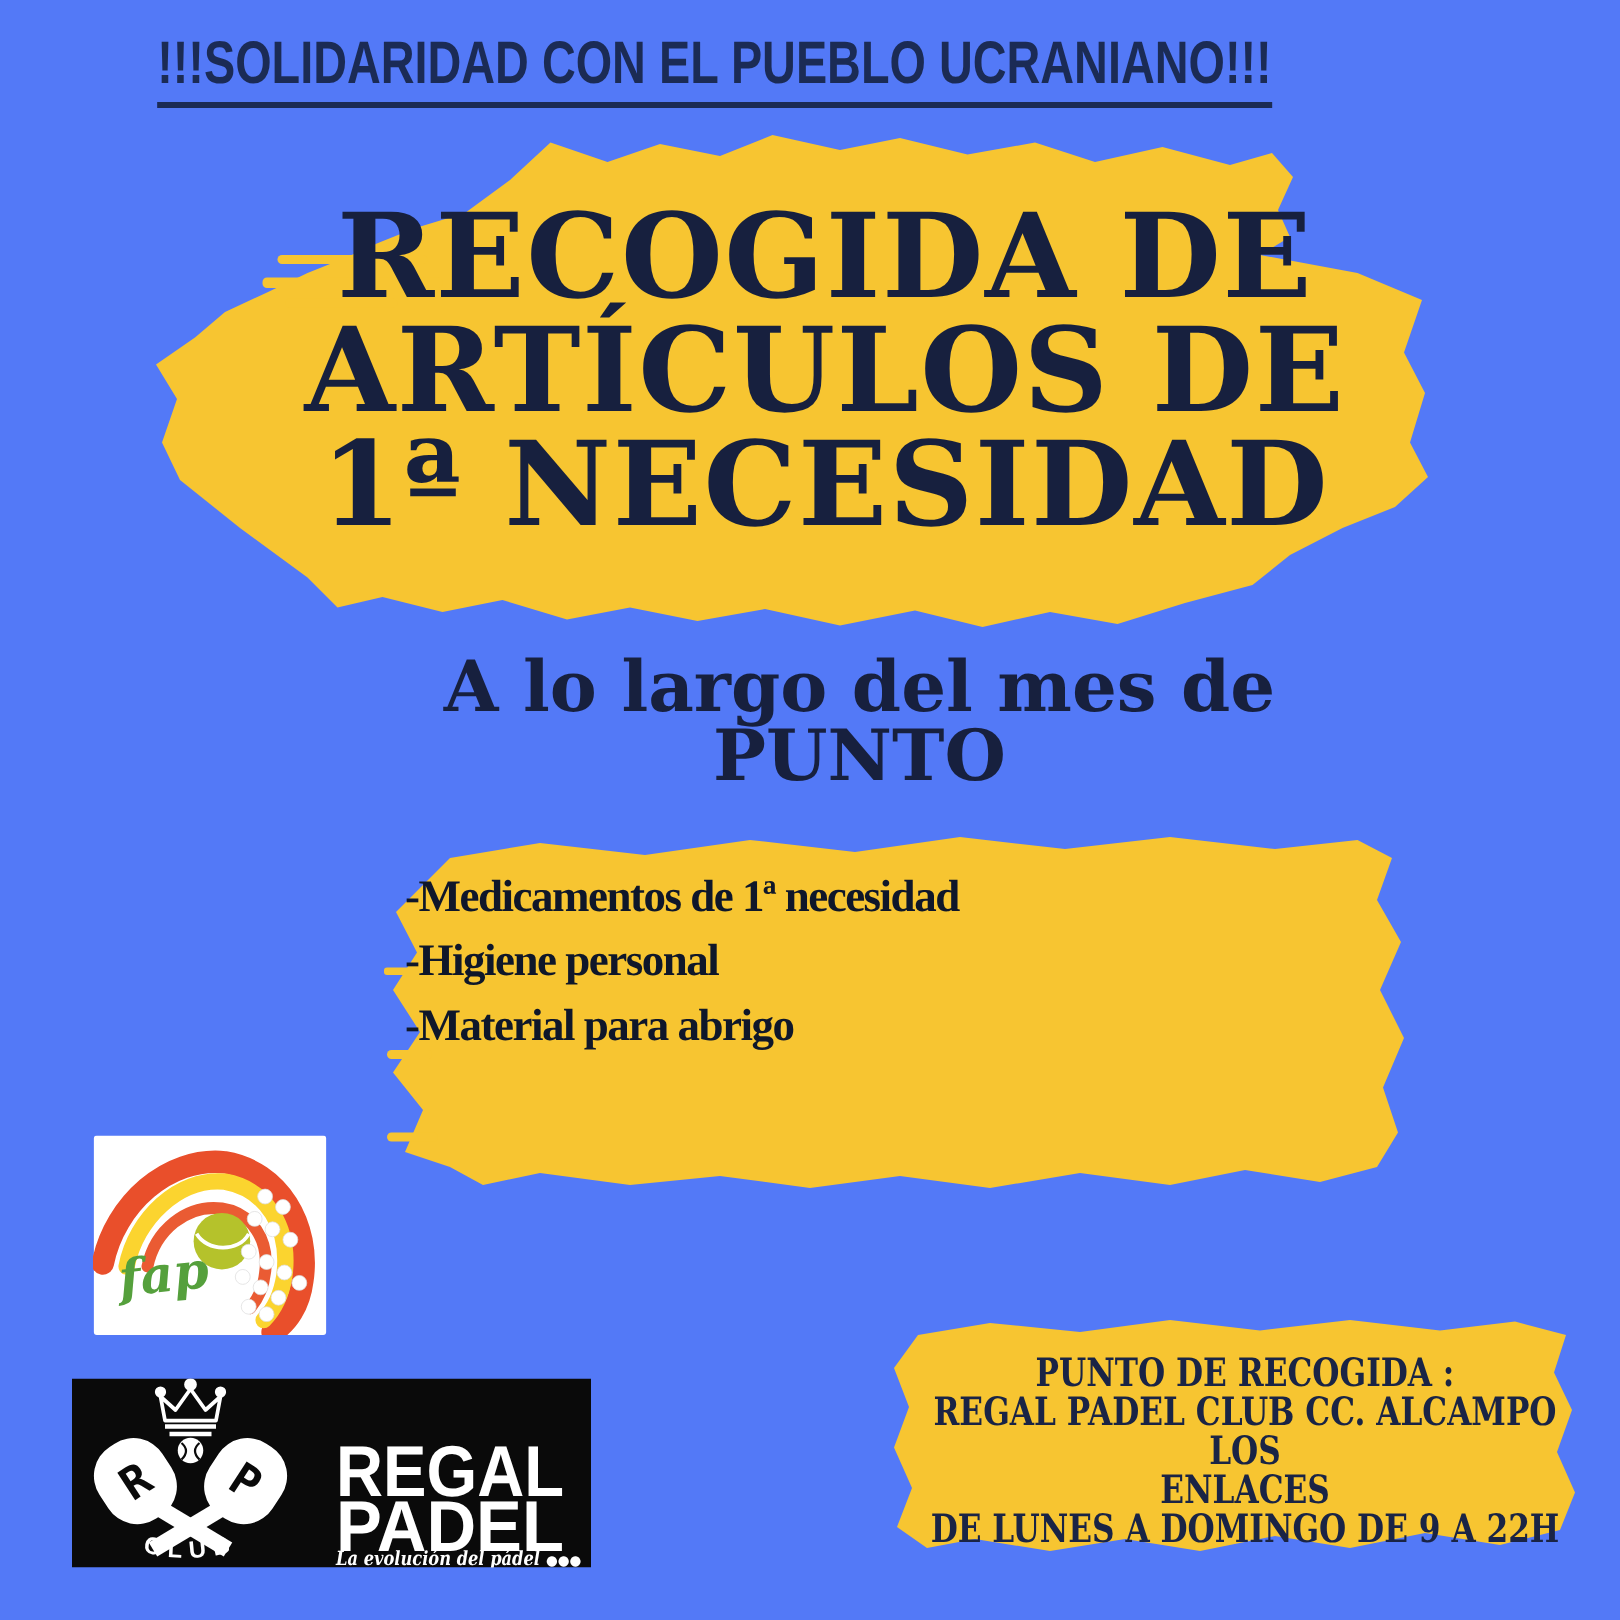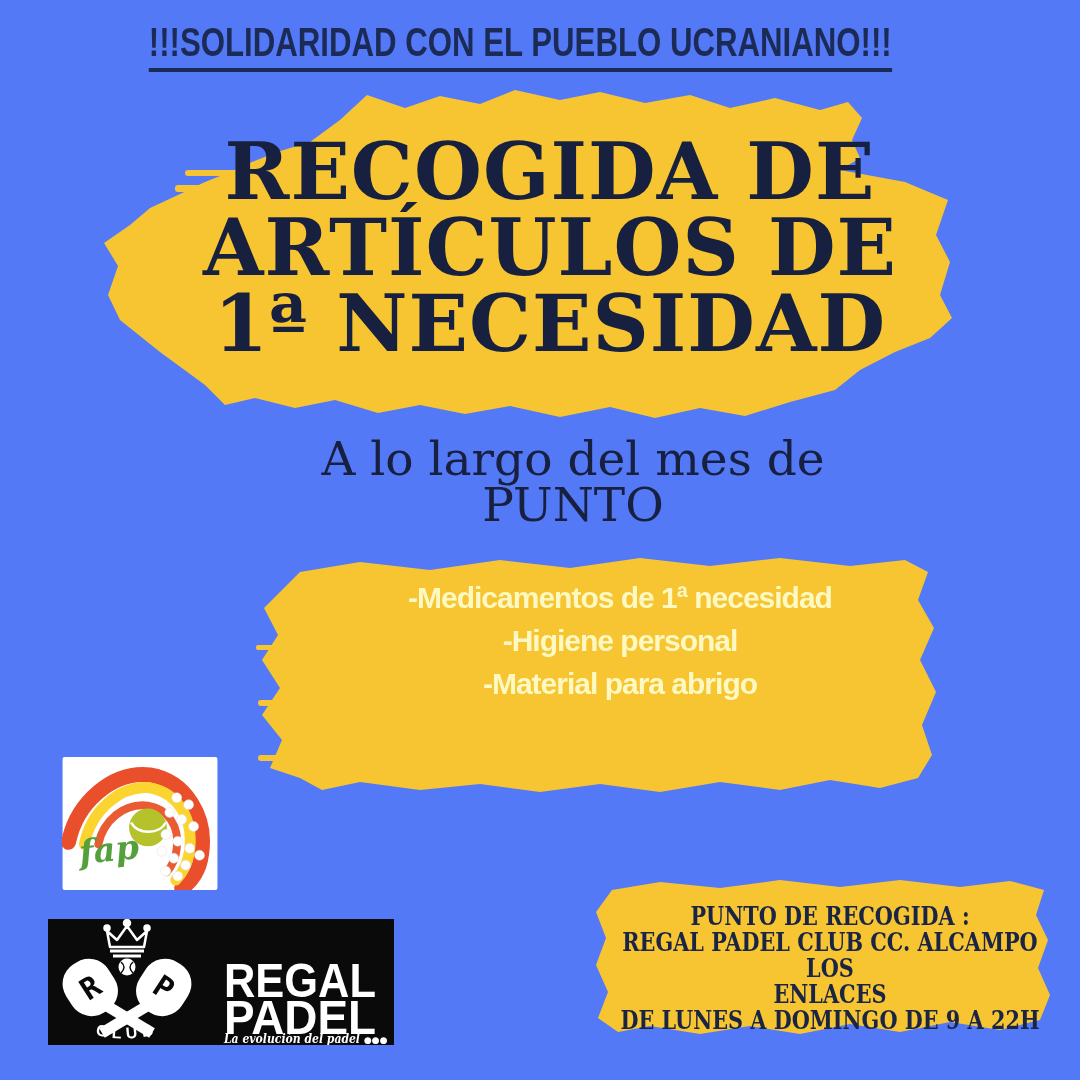--- a/index.html
+++ b/index.html
@@ -1,37 +1,37 @@
 <!DOCTYPE html>
 <html><head>
 <meta charset="utf-8">
 <style>
   html,body{margin:0;padding:0;background:#5379F7;}
   .poster{position:relative;width:1080px;height:1080px;background:#5379F7;overflow:hidden;
           font-family:"Liberation Sans",sans-serif;}
   
-  .header{position:absolute;top:20px;left:0;width:880px;text-align:center;margin-left:44px;}
+  .header{position:absolute;top:20px;left:0;width:880px;text-align:center;}
   .header .inner{display:inline-block;font-weight:700;font-size:40px;color:#1B2B55;
                  border-bottom:4px solid #1B2B55;padding-bottom:3px;
                  transform:scaleX(0.78);transform-origin:center;white-space:nowrap;}
   
   .splash{position:absolute;}
   .splash-title{left:86px;top:78px;}
   .splash-items{left:253px;top:548px;}
   .splash-pickup{left:586px;top:872px;}
   
   .title{position:absolute;top:134px;left:10px;width:1080px;text-align:center;
          font-family:"DejaVu Serif",serif;font-weight:700;font-size:78px;line-height:76px;
          color:#17203E;letter-spacing:1px;}
   .subtitle{position:absolute;top:436px;left:66px;width:1014px;text-align:center;
-            font-family:"DejaVu Serif",serif;font-weight:400;font-size:47px;line-height:46px;
+            font-family:"DejaVu Serif",serif;font-weight:700;font-size:47px;line-height:46px;
             color:#17203E;}
-  .list{position:absolute;top:576px;left:270px;width:700px;text-align:center;
-        font-family:Liberation Sans, sans-serif;font-weight:700;font-size:30px;line-height:43px;
-        color:#fef9c3;letter-spacing:-1px;}
+  .list{position:absolute;top:576px;left:270px;width:700px;text-align:left;
+        font-family:Liberation Serif, serif;font-weight:700;font-size:30px;line-height:43px;
+        color:#0f172a;letter-spacing:-1px;}
   .pickup{position:absolute;top:903px;left:560px;width:540px;text-align:center;
           font-family:"DejaVu Serif",serif;font-weight:700;font-size:26px;line-height:26px;
           color:#1A2445;transform:scaleX(0.8);transform-origin:center;}
   
   .fap{position:absolute;left:62px;top:757px;width:156px;height:133px;}
   .regal{position:absolute;left:48px;top:919px;width:346px;height:126px;}
 </style>
 </head>
 <body>
 

